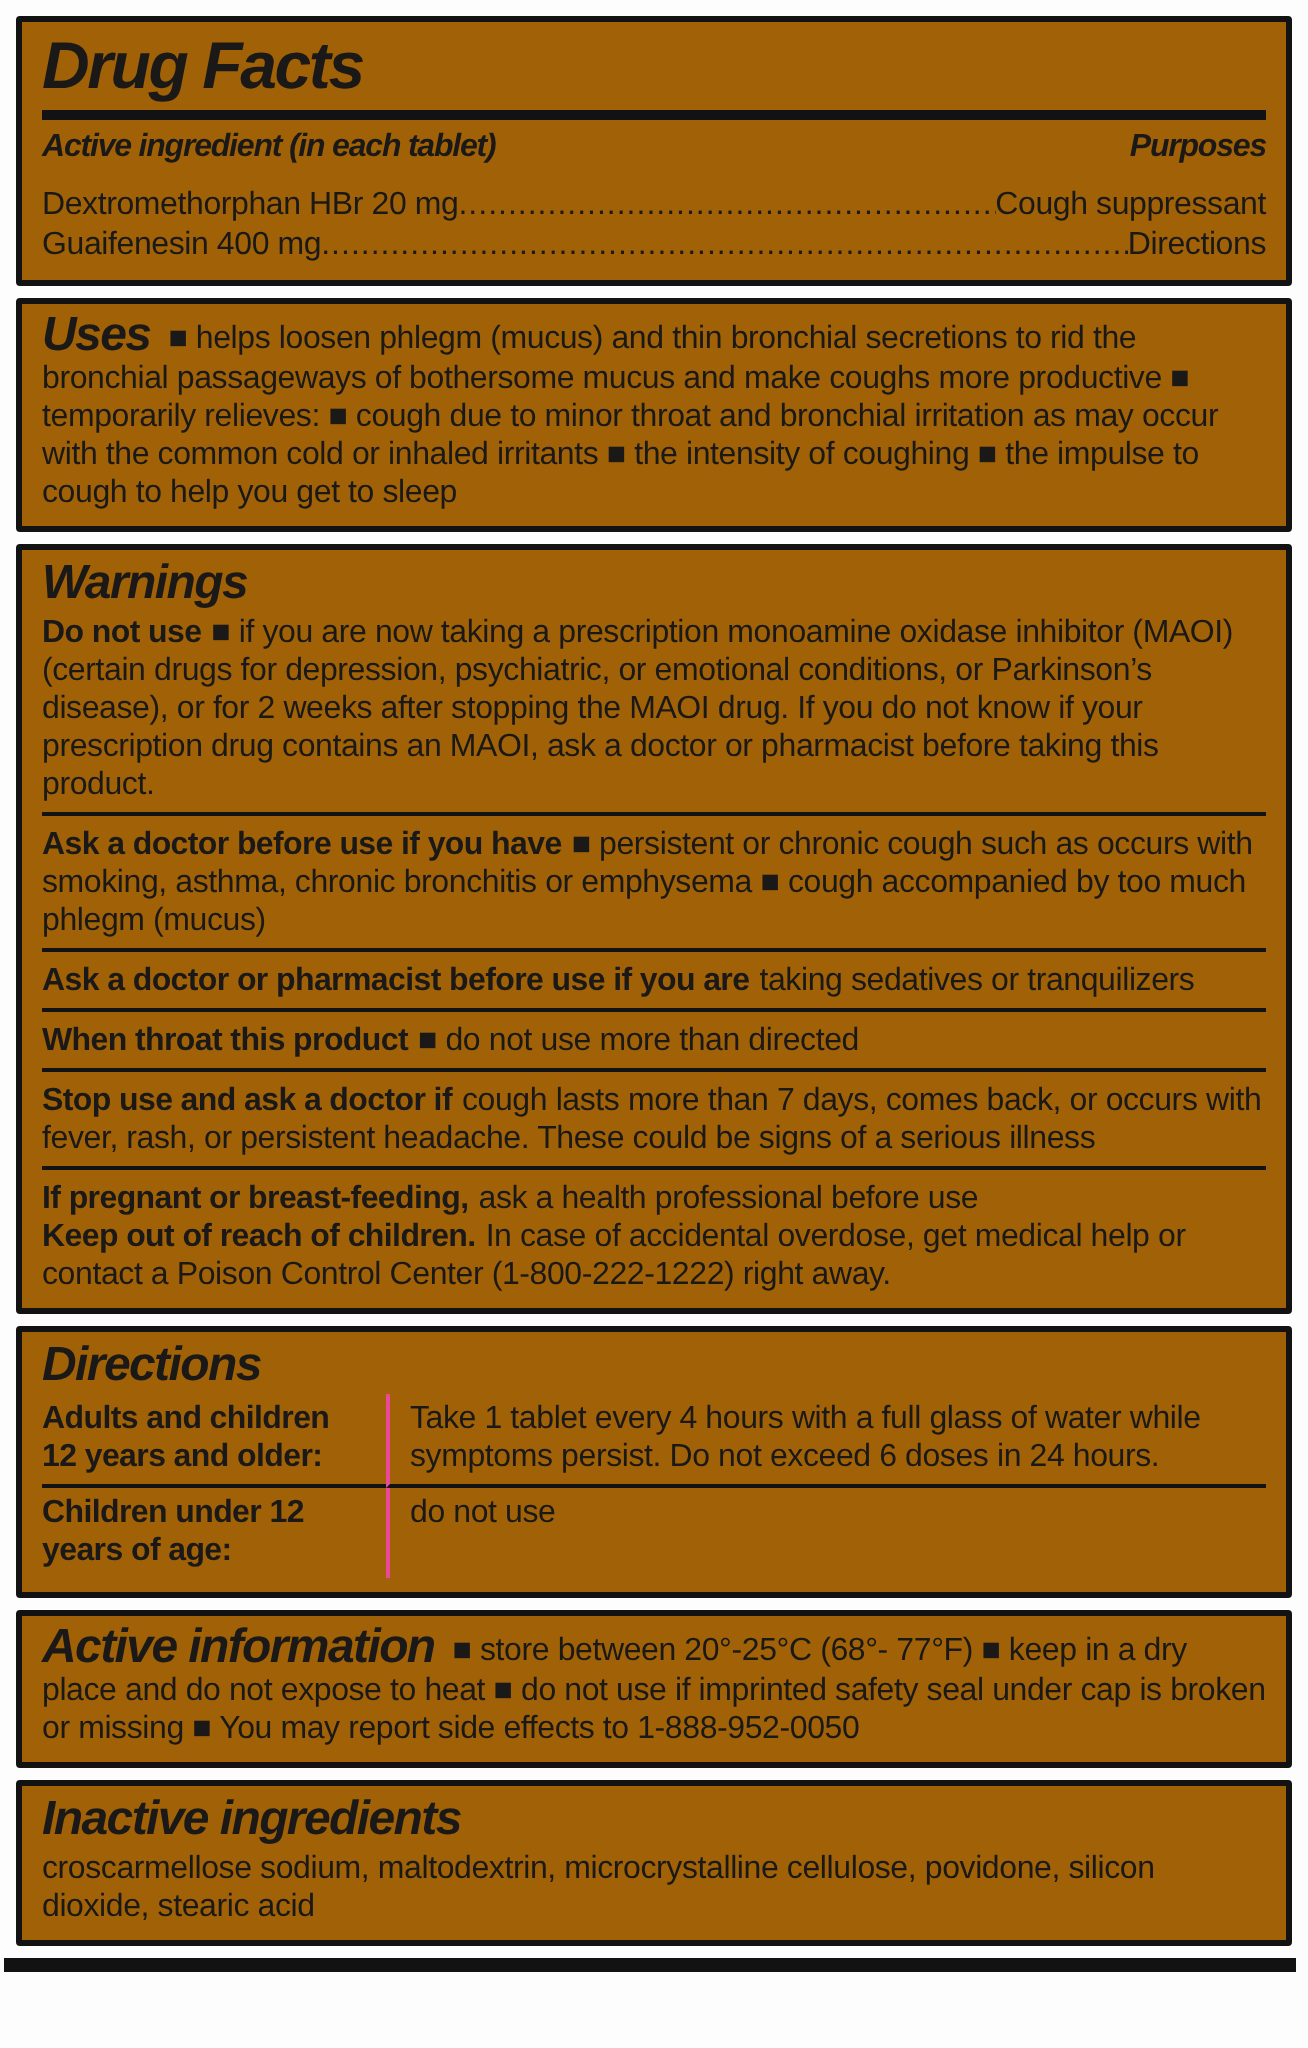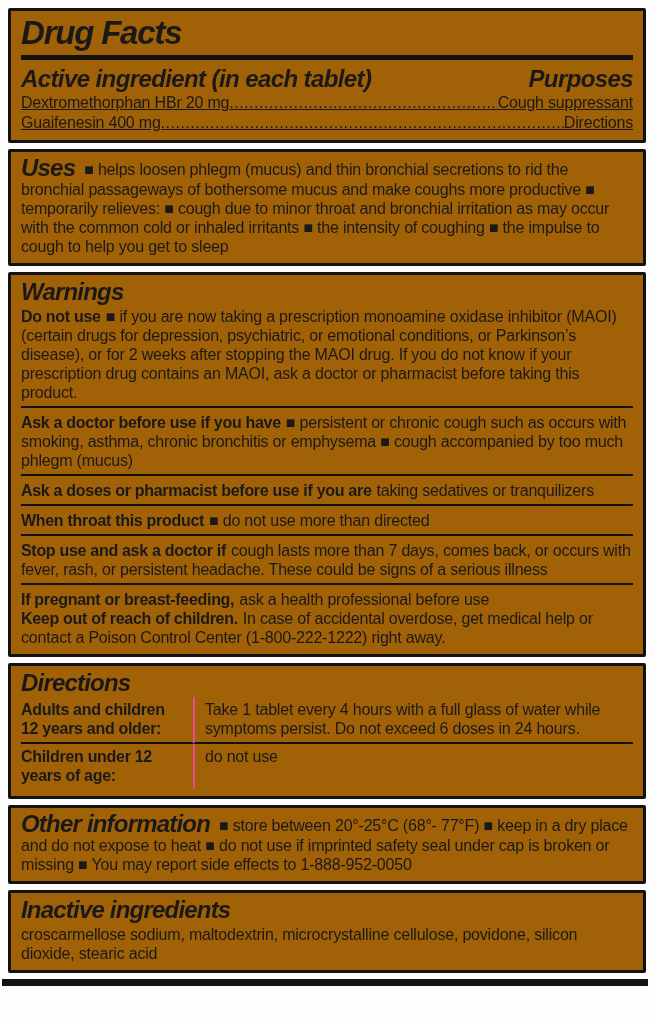--- a/index.html
+++ b/index.html
@@ -49,33 +49,32 @@
   .body-text, .block { font-size: 16px; line-height: 19px; }
   .block { margin-bottom: 3px; }
   .block:last-child { margin-bottom: 0; }
   .block b { letter-spacing: -0.3px; margin-right: 5px; }
   .rule { height: 2px; background: #121212; margin: 4px 0 5px 0; }
   
   .ai-head {
     display: flex;
     justify-content: space-between;
     align-items: baseline;
-    font-size: 24px;
+    font-size: 16px;
     font-weight: 700;
     font-style: italic;
     letter-spacing: -0.6px;
-    margin-bottom: 0;
+    margin-bottom: 10px;
     text-align: center;
   }
   .leader-row {
     display: flex;
     align-items: baseline;
     font-size: 16px;
     line-height: 20px;
-    text-decoration: underline;
   }
   .leader-row .name, .leader-row .purpose { white-space: nowrap; }
   .dots { flex: 1; overflow: hidden; white-space: nowrap; }
   .dots::after {
     content: "..........................................................................................................................................................................................";
     letter-spacing: 0.5px;
   }
   
   .dir-table { display: grid; grid-template-columns: 172px 1fr; margin-top: 1px; }
   .dir-cell { font-size: 16px; line-height: 19px; padding: 3px 24px 4px 0; }
@@ -115,21 +114,21 @@
 
   <section class="panel">
     <h2 class="sec-head">Warnings</h2>
 
     <p class="block"><b>Do not use</b><span>■ if you are now taking a prescription monoamine oxidase inhibitor (MAOI) (certain drugs for depression, psychiatric, or emotional conditions, or Parkinson’s disease), or for 2 weeks after stopping the MAOI drug. If you do not know if your prescription drug contains an MAOI, ask a doctor or pharmacist before taking this product.</span></p>
     <div class="rule"></div>
 
     <p class="block"><b>Ask a doctor before use if you have</b><span>■ persistent or chronic cough such as occurs with smoking, asthma, chronic bronchitis or emphysema  ■ cough accompanied by too much phlegm (mucus)</span></p>
     <div class="rule"></div>
 
-    <p class="block"><b>Ask a doses or pharmacist before use if you are</b><span>taking sedatives or tranquilizers</span></p>
+    <p class="block"><b>Ask a doctor or pharmacist before use if you are</b><span>taking sedatives or tranquilizers</span></p>
     <div class="rule"></div>
 
     <p class="block"><b>When throat this product</b><span>■ do not use more than directed</span></p>
     <div class="rule"></div>
 
     <p class="block"><b>Stop use and ask a doctor if</b><span>cough lasts more than 7 days, comes back, or occurs with fever, rash, or persistent headache. These could be signs of a serious illness</span></p>
     <div class="rule"></div>
 
     <p class="block" style="margin-bottom:0"><b>If pregnant or breast-feeding,</b><span>ask a health professional before use</span></p>
     <p class="block"><b>Keep out of reach of children.</b><span>In case of accidental overdose, get medical help or contact a Poison Control Center (1-800-222-1222) right away.</span></p>
@@ -139,21 +138,21 @@
     <h2 class="sec-head">Directions</h2>
     <div class="dir-table">
       <div class="dir-cell dir-label row-divide">Adults and children 12 years and older:</div>
       <div class="dir-cell dir-value row-divide">Take 1 tablet every 4 hours with a full glass of water while symptoms persist. Do not exceed 6 doses in 24 hours.</div>
       <div class="dir-cell dir-label">Children under 12 years of age:</div>
       <div class="dir-cell dir-value">do not use</div>
     </div>
   </section>
 
   <section class="panel">
-    <p class="body-text"><span class="inline-head">Other information</span><span>■ store between 20°-25°C (68°- 77°F)  ■ keep in a dry place and do not expose to heat  ■ do not use if imprinted safety seal under cap is broken or missing  ■ You may report side effects to 1-888-952-0050</span></p>
+    <p class="body-text"><span class="inline-head">Active information</span><span>■ store between 20°-25°C (68°- 77°F)  ■ keep in a dry place and do not expose to heat  ■ do not use if imprinted safety seal under cap is broken or missing  ■ You may report side effects to 1-888-952-0050</span></p>
   </section>
 
   <section class="panel">
     <h2 class="sec-head">Inactive ingredients</h2>
     <p class="body-text">croscarmellose sodium, maltodextrin, microcrystalline cellulose, povidone, silicon dioxide, stearic acid</p>
   </section>
 
   <div class="cutoff-bar"></div>
 
 </div>

